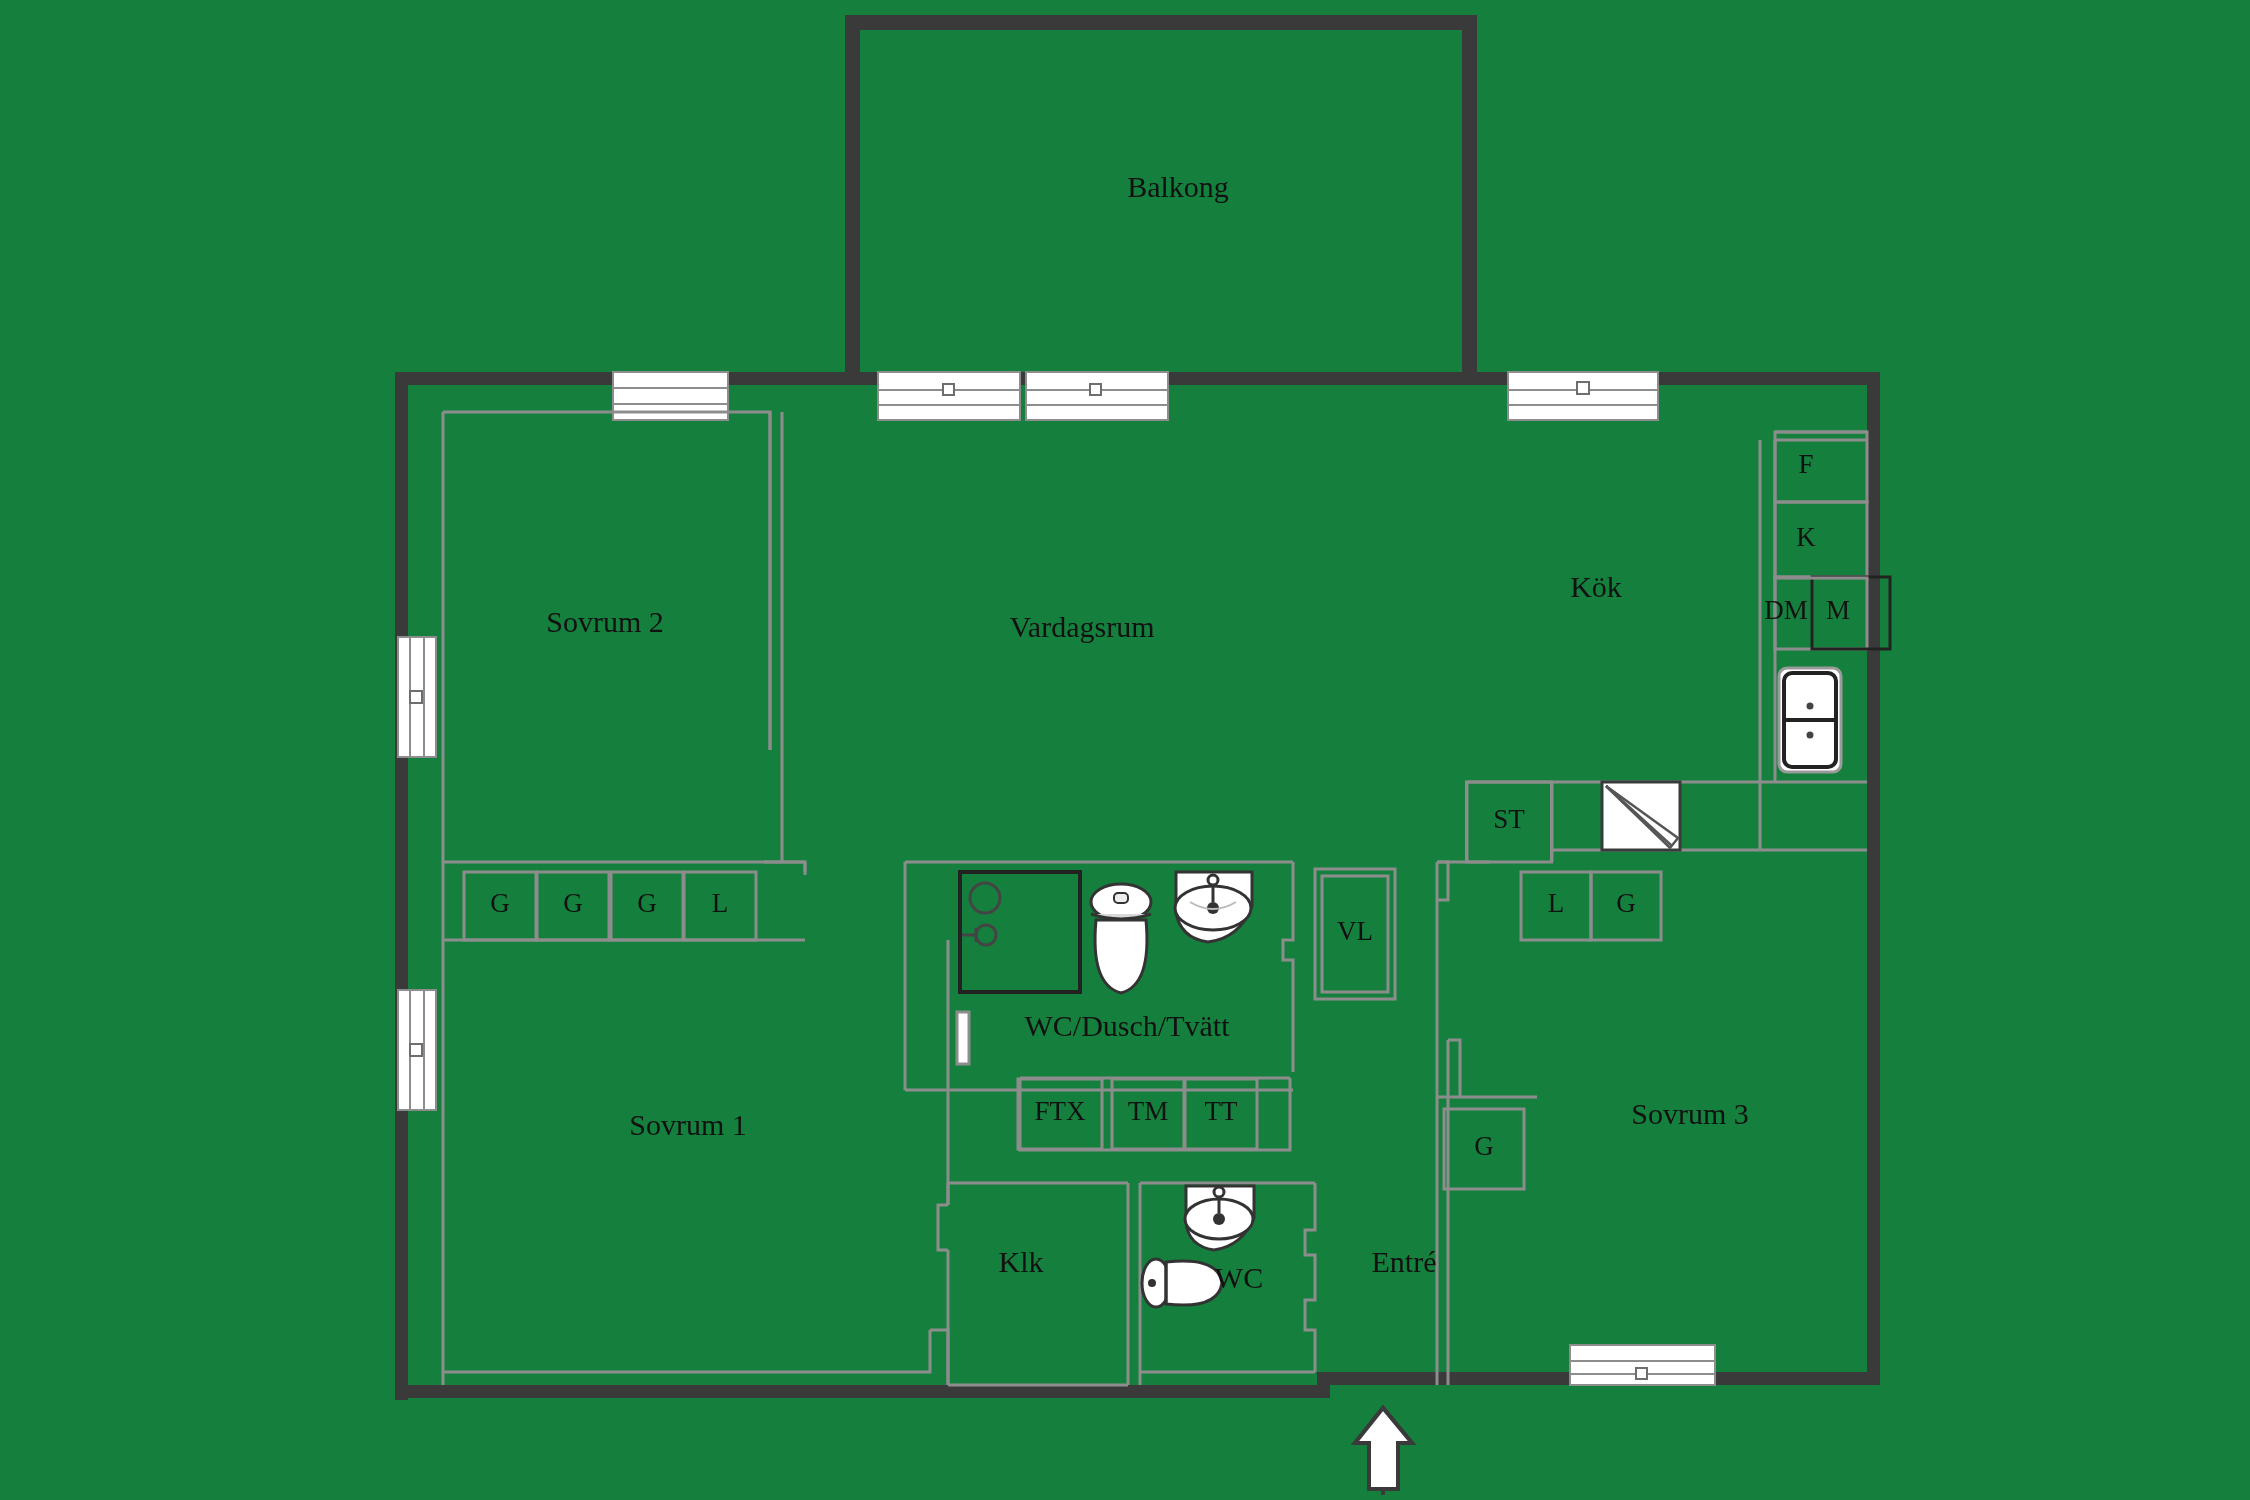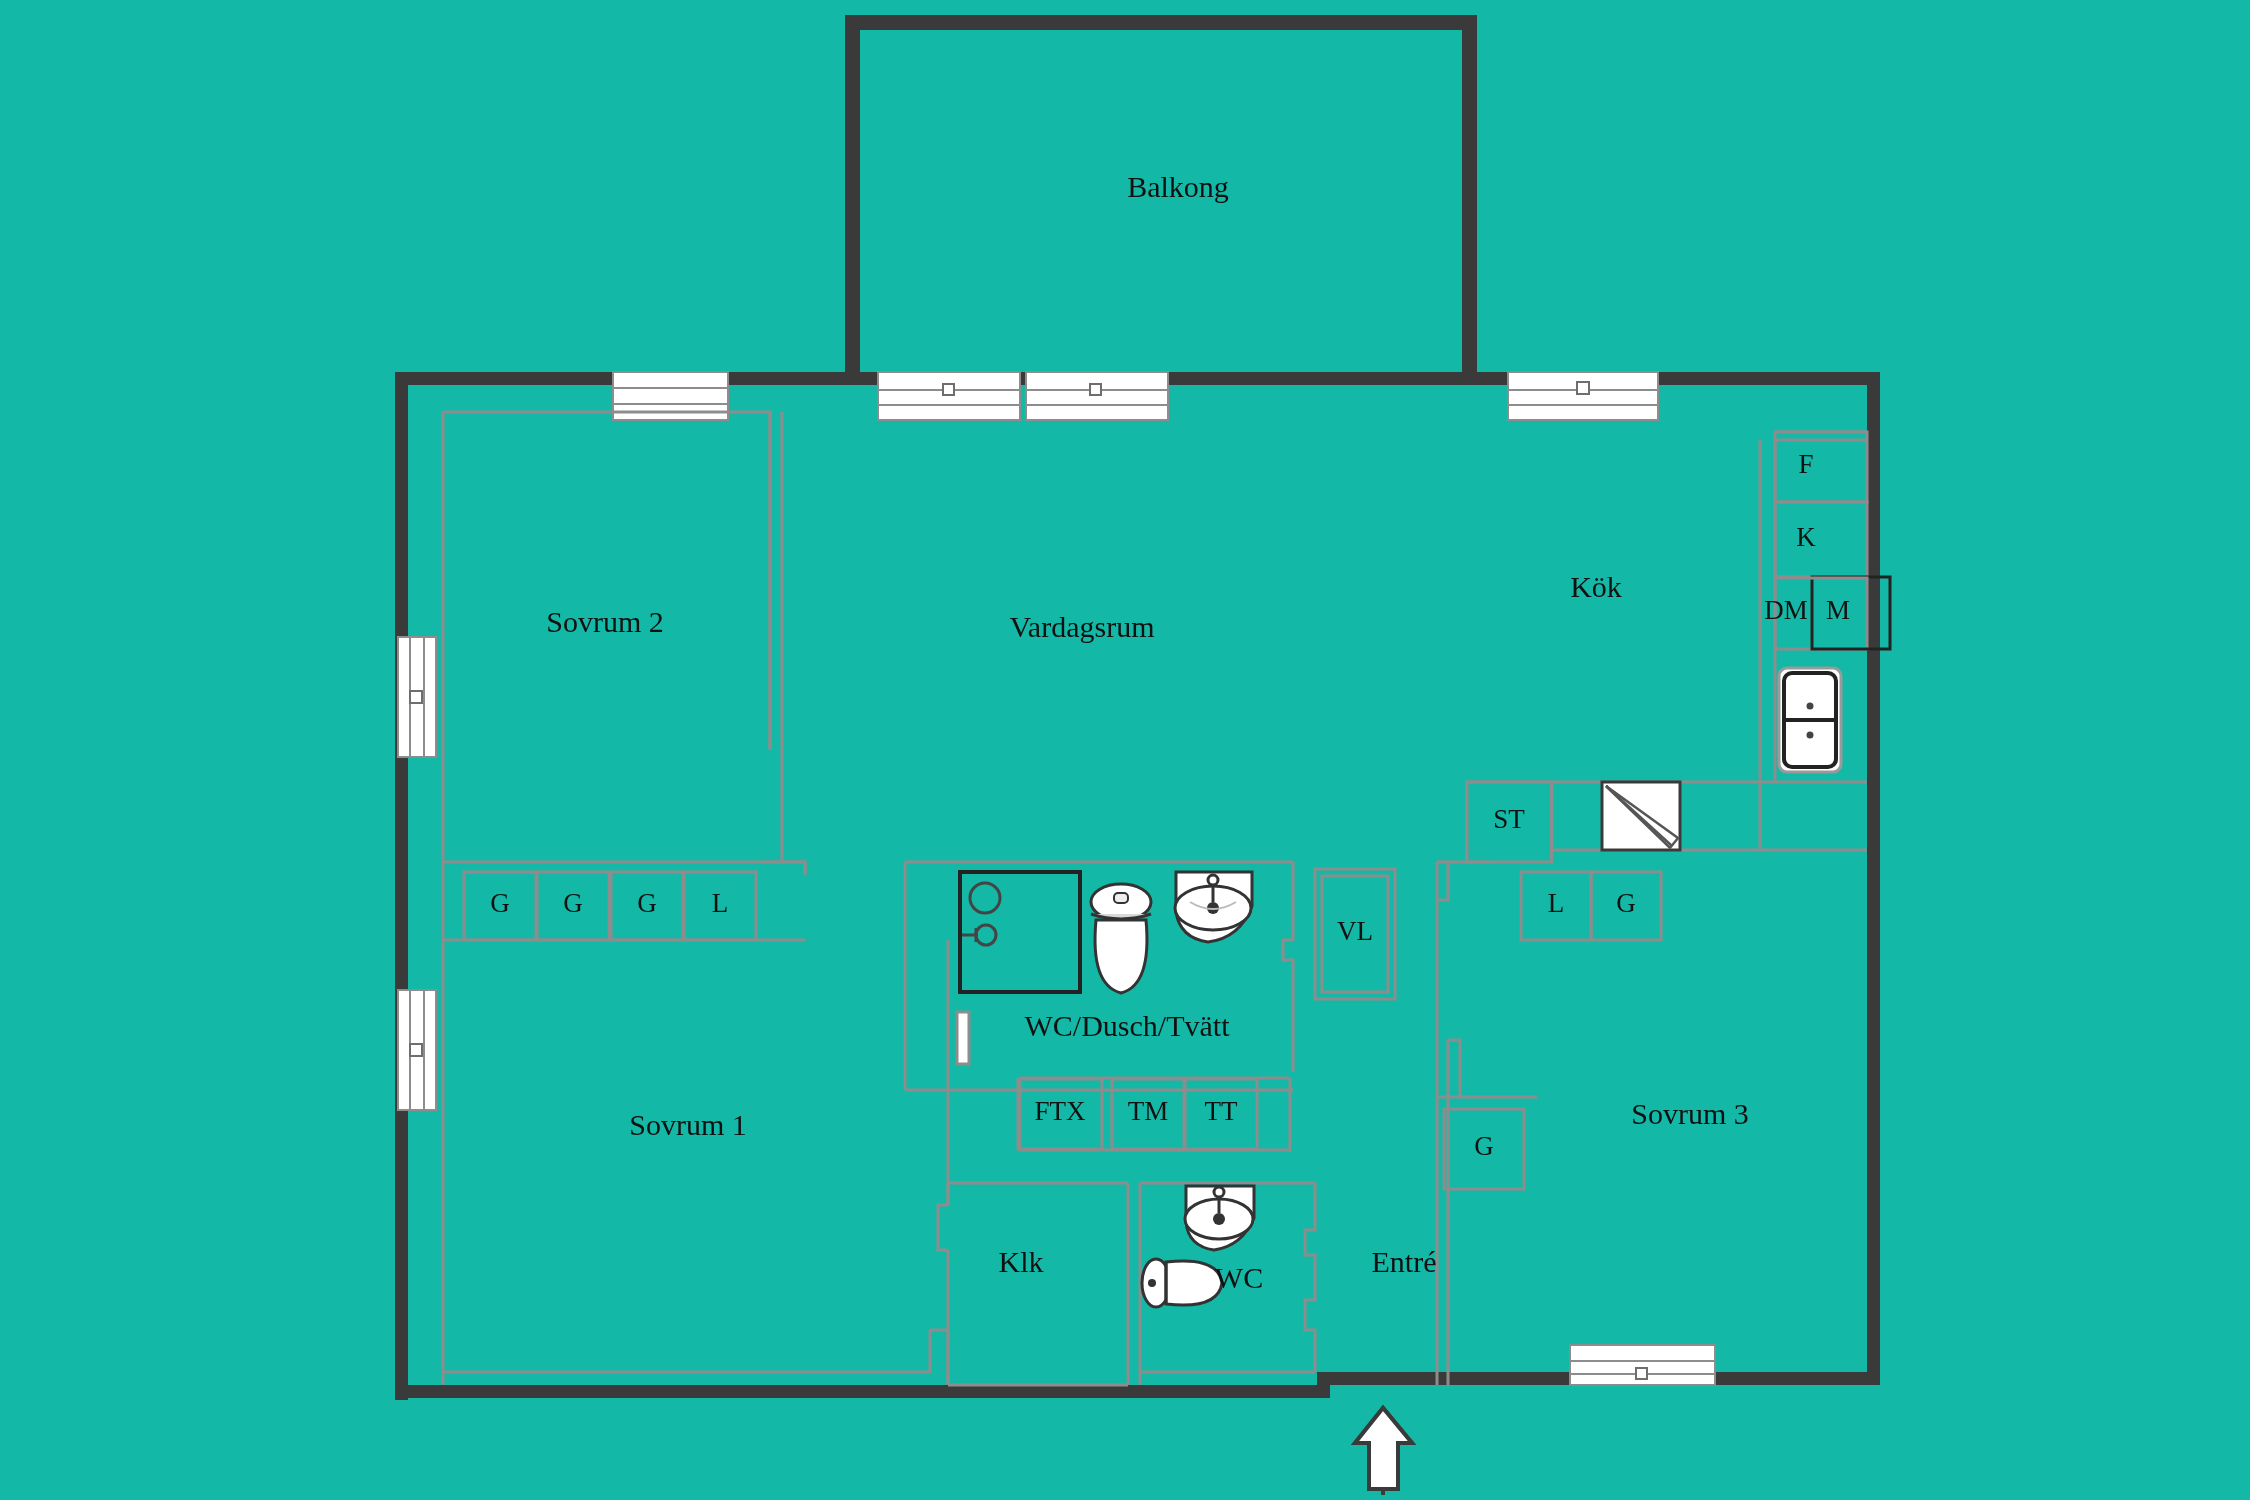--- a/index.html
+++ b/index.html
@@ -1,17 +1,17 @@
 <!DOCTYPE html>
 <html><head>
 <meta charset="utf-8">
 <style>
   html,body{margin:0;padding:0;background:#ffffff;}
   body{width:2250px;height:1500px;font-family:"Liberation Serif","DejaVu Serif",serif;}
-  #stage{position:relative;width:2250px;height:1500px;overflow:hidden;background:#14b8a6;}
+  #stage{position:relative;width:2250px;height:1500px;overflow:hidden;background:#15803d;}
   svg{display:block;}
   .lbl{font-family:"Liberation Serif","DejaVu Serif",serif;fill:#111;text-anchor:middle;dominant-baseline:middle;}
   .lbl-room{font-size:30px;}
   .lbl-small{font-size:27px;}
 </style>
 </head>
 <body>
 
 <div id="stage">
 <svg id="plan-svg" width="2250" height="1500" viewBox="0 0 2250 1500">

